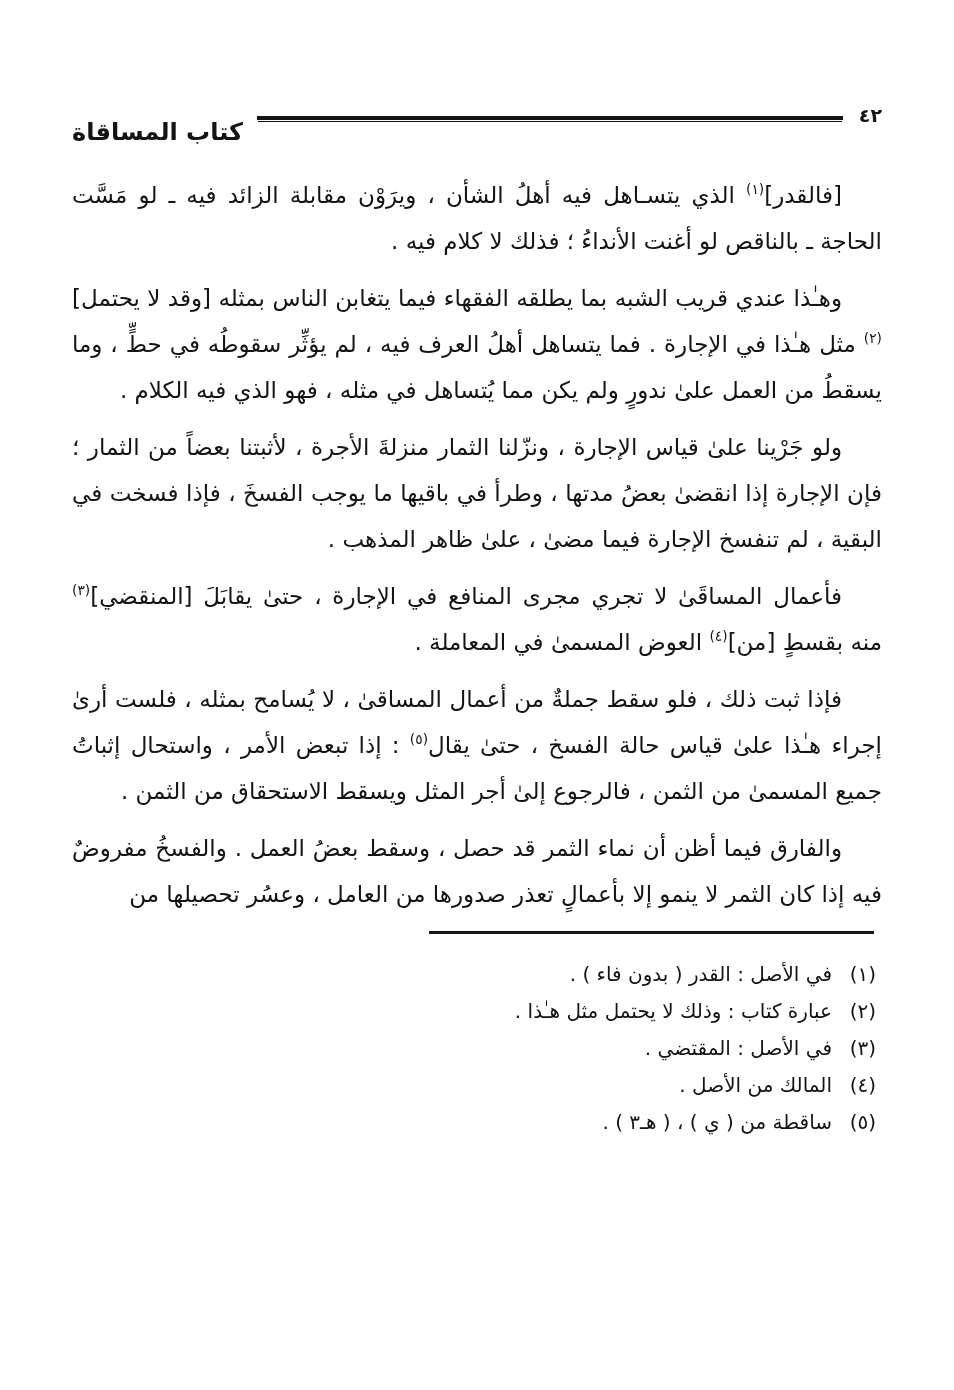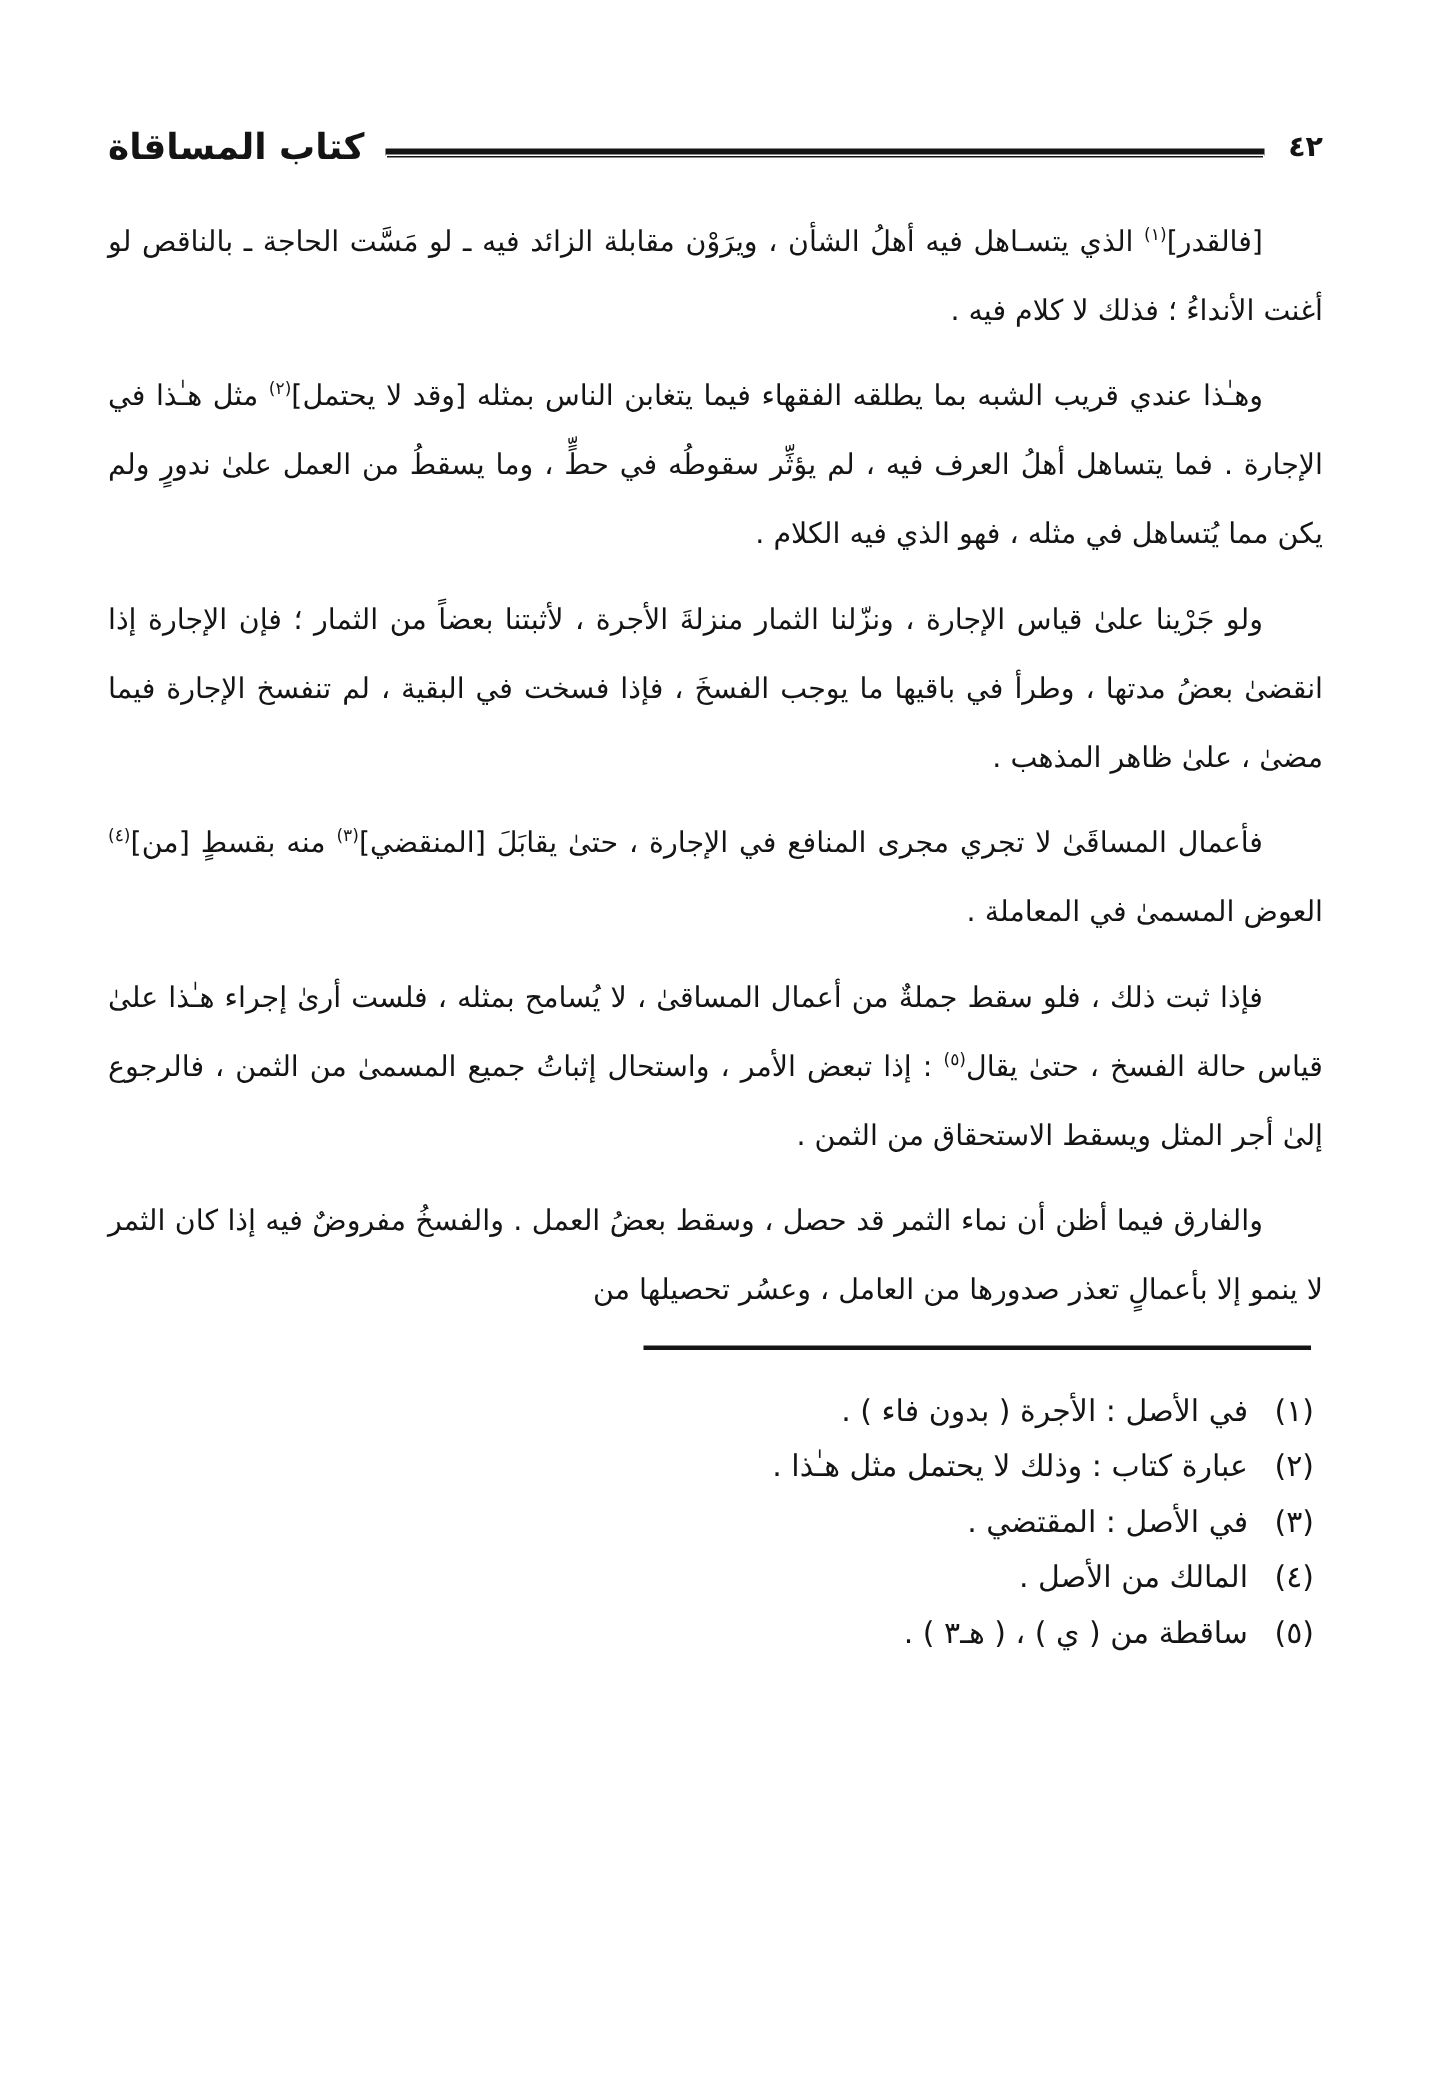--- a/index.html
+++ b/index.html
@@ -22,26 +22,26 @@
   .page-number{
     font-weight:bold;font-size:19px;letter-spacing:1px;
     white-space:nowrap;padding-left:10px;
   }
   .header-rule{
     flex:1 1 auto;height:4px;background:#151515;
     border-bottom:1px solid #fff;box-shadow:0 2px 0 -1px #151515;
     margin:6px 6px 0 14px;
   }
   .book-title{
-    font-weight:bold;font-size:24px;white-space:nowrap;
+    font-weight:bold;font-size:24px;white-space:nowrap;margin-top:34px;
   }
   
   .body-text p{
     margin:0 0 11px 0;
-    font-size:19px;line-height:46px;
+    font-size:23px;line-height:46px;
     text-align:justify;text-justify:inter-word;
     text-indent:40px;
   }
   .body-text p .para-num{font-weight:bold;}
   sup{
     font-size:0.6em;line-height:0;vertical-align:super;
     letter-spacing:-1px;
   }
   
   .footnote-sep{
@@ -82,21 +82,21 @@
     <p><span>فإذا ثبت ذلك ، فلو سقط جملةٌ من أعمال المساقىٰ ، لا يُسامح بمثله ، فلست أرىٰ إجراء هـٰذا علىٰ قياس حالة الفسخ ، حتىٰ يقال<sup>(٥)</sup> : إذا تبعض الأمر ، واستحال إثباتُ جميع المسمىٰ من الثمن ، فالرجوع إلىٰ أجر المثل ويسقط الاستحقاق من الثمن .</span></p>
 
     <p><span>والفارق فيما أظن أن نماء الثمر قد حصل ، وسقط بعضُ العمل . والفسخُ مفروضٌ فيه إذا كان الثمر لا ينمو إلا بأعمالٍ تعذر صدورها من العامل ، وعسُر تحصيلها من</span></p>
   </div>
 
   <div class="footnote-sep"></div>
 
   <div class="footnotes">
     <div class="footnote">
       <span class="fn-num">(١)</span>
-      <span class="fn-text">في الأصل : الأجرة ( بدون فاء ) .</span>
+      <span class="fn-text">في الأصل : القدر ( بدون فاء ) .</span>
     </div>
     <div class="footnote">
       <span class="fn-num">(٢)</span>
       <span class="fn-text">عبارة كتاب : وذلك لا يحتمل مثل هـٰذا .</span>
     </div>
     <div class="footnote">
       <span class="fn-num">(٣)</span>
       <span class="fn-text">في الأصل : المقتضي .</span>
     </div>
     <div class="footnote">

